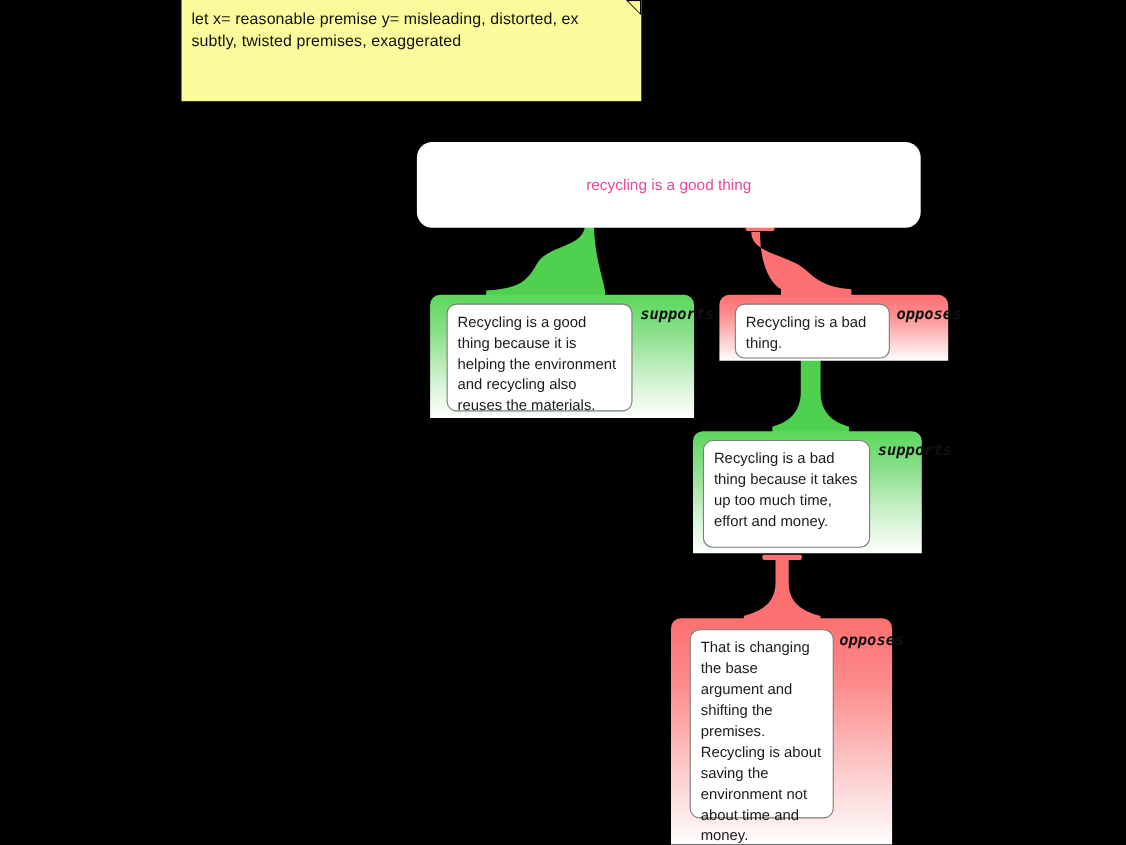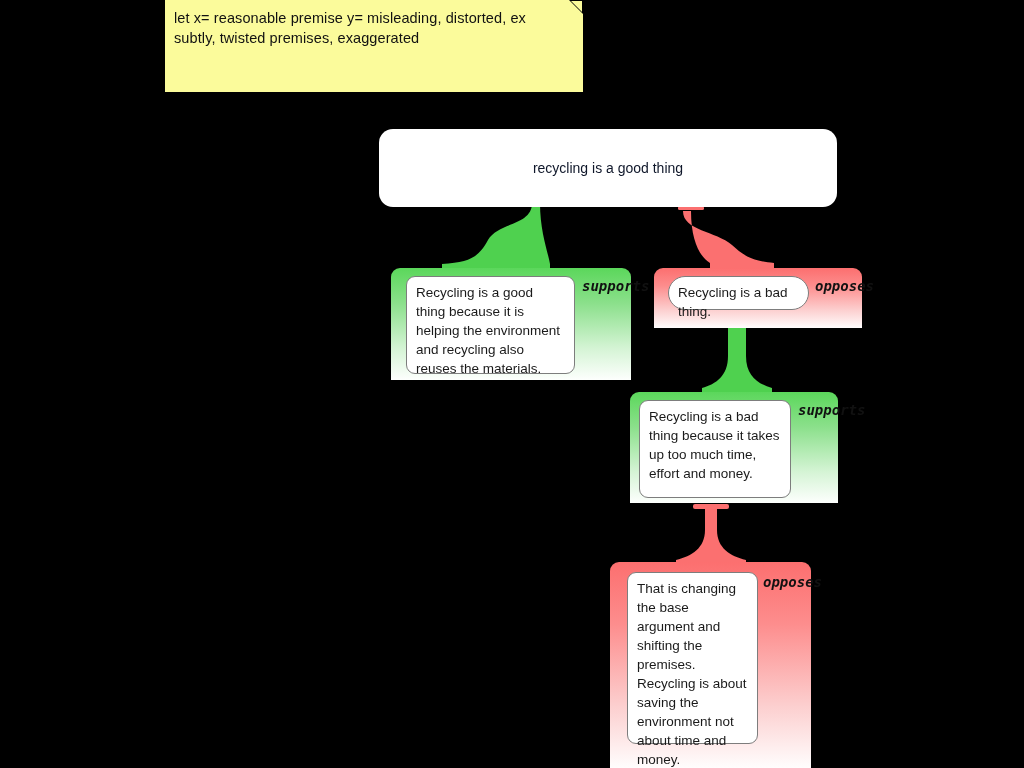--- a/index.html
+++ b/index.html
@@ -61,21 +61,21 @@
     width: 458px;
     height: 78px;
     background: #FFFFFF;
     border-radius: 14px;
     display: flex;
     align-items: center;
     justify-content: center;
   }
   .root-text {
     font-size: 14px;
-    color: #0f172a;
+    color: #ec4899;
   }
 
   
   .node {
     position: absolute;
     box-sizing: border-box;
     border-top-left-radius: 9px;
     border-top-right-radius: 9px;
   }
   .node.support {
@@ -149,21 +149,21 @@
   </div>
 
   <div class="node support" style="left:355px; top:268px; width:240px; height:112px;margin-left:36px;">
     <div class="node-inner" style="left:15px; top:8px; width:169px; height:98px;">
       <div class="node-text">Recycling is a good thing because it is helping the environment and recycling also reuses the materials.</div>
     </div>
     <div class="node-label" style="left:191px; top:10px;">supports</div>
   </div>
 
   <div class="node oppose" style="left:654px; top:268px; width:208px; height:60px;">
-    <div class="node-inner" style="left:14px; top:8px; width:141px; height:34px;border-radius:20px;">
+    <div class="node-inner" style="left:14px; top:8px; width:141px; height:50px;">
       <div class="node-text">Recycling is a bad thing.</div>
     </div>
     <div class="node-label" style="left:161px; top:10px;">opposes</div>
   </div>
 
   <div class="node support" style="left:630px; top:392px; width:208px; height:111px;">
     <div class="node-inner" style="left:9px; top:8px; width:152px; height:98px;">
       <div class="node-text">Recycling is a bad thing because it takes up too much time, effort and money.</div>
     </div>
     <div class="node-label" style="left:168px; top:10px;">supports</div>

